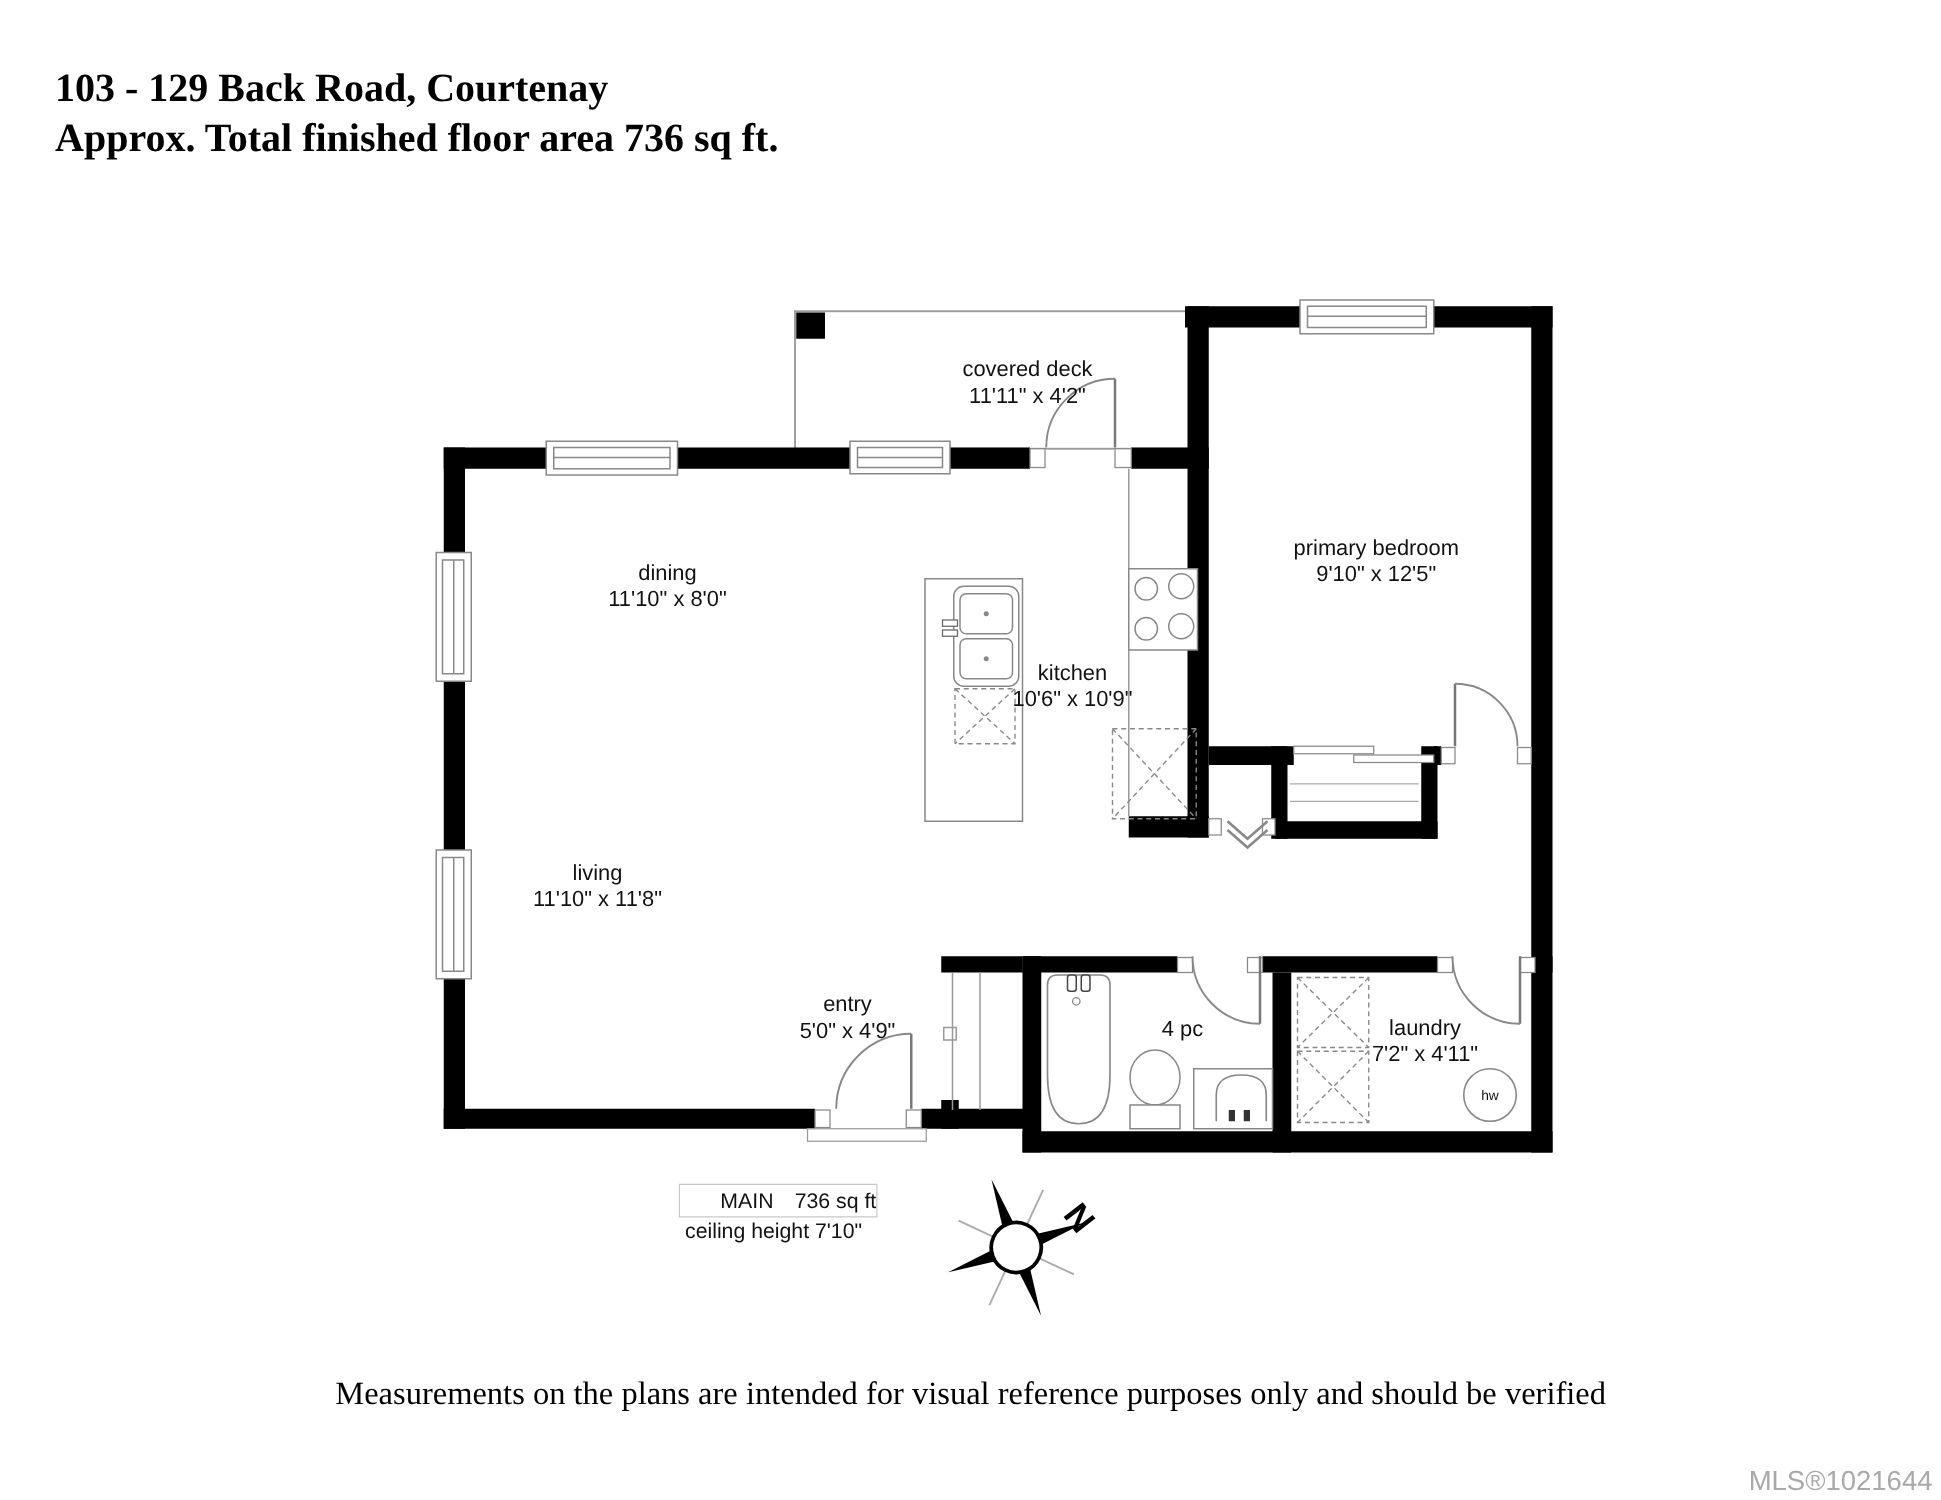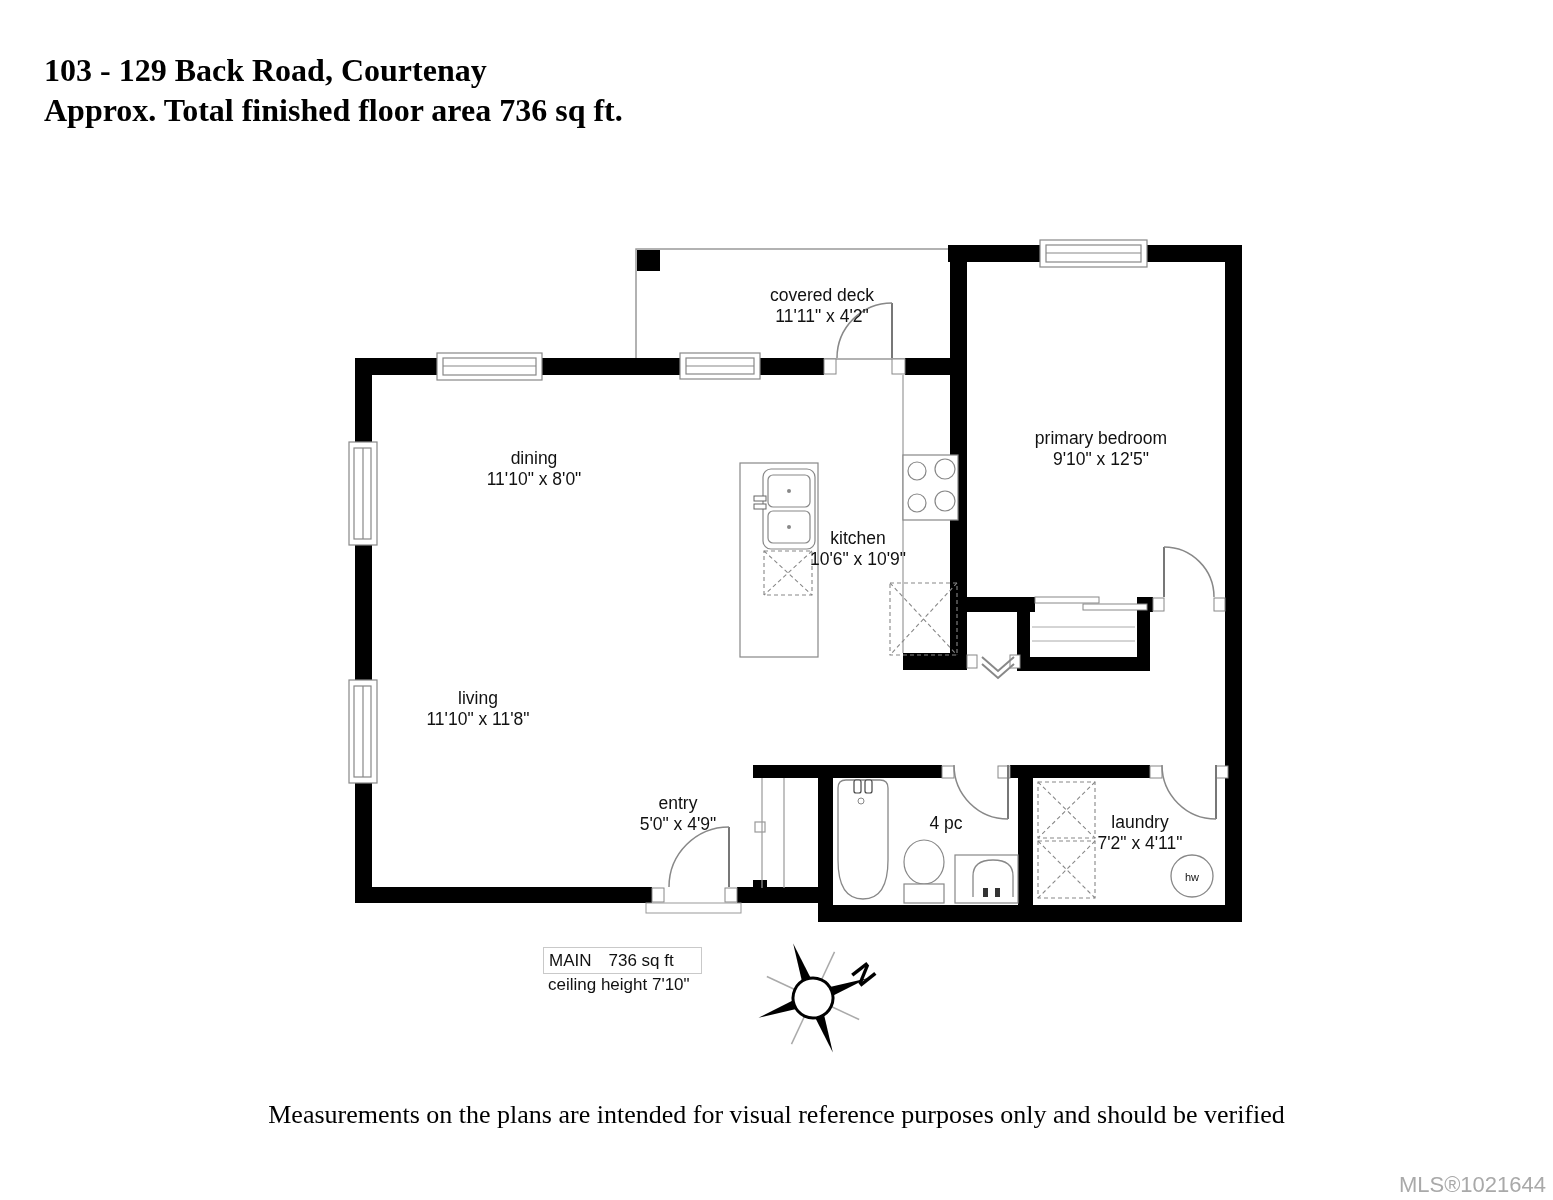--- a/index.html
+++ b/index.html
@@ -5,21 +5,21 @@
   html,body{margin:0;padding:0;background:#fff;}
   .page{position:relative;width:1553px;height:1200px;background:#ffffff;overflow:hidden;
         font-family:"Liberation Sans",sans-serif;color:#111;}
   .title{position:absolute;top:50px;left:0;right:0;text-align:left;
          font-family:"Liberation Serif",serif;font-weight:bold;font-size:32px;line-height:40px;color:#000;padding-left:44px;}
   .plan-svg{position:absolute;left:0;top:0;}
   .rl{position:absolute;transform:translateX(-50%);text-align:center;white-space:nowrap;
       font-size:17.5px;line-height:21px;color:#111;}
   .rl-sm{font-size:11px;}
   .main-box{position:absolute;left:543px;top:947px;width:152px;height:25px;border:1px solid #c9c9c9;
-            display:flex;align-items:center;padding-left:5px;font-size:17px;}
+            display:flex;align-items:center;padding-left:5px;font-size:17px;justify-content:flex-end;}
   .main-box .area{margin-left:17px;}
   .ceiling{position:absolute;left:548px;top:975px;font-size:17px;}
   .disclaimer{position:absolute;left:0;right:0;top:1100px;text-align:center;
               font-family:"Liberation Serif",serif;font-size:26px;color:#000;}
   .mls{position:absolute;right:7px;top:1172px;font-size:22px;color:#a9a9a9;}
 </style>
 </head>
 <body>
 
 <div class="page">

